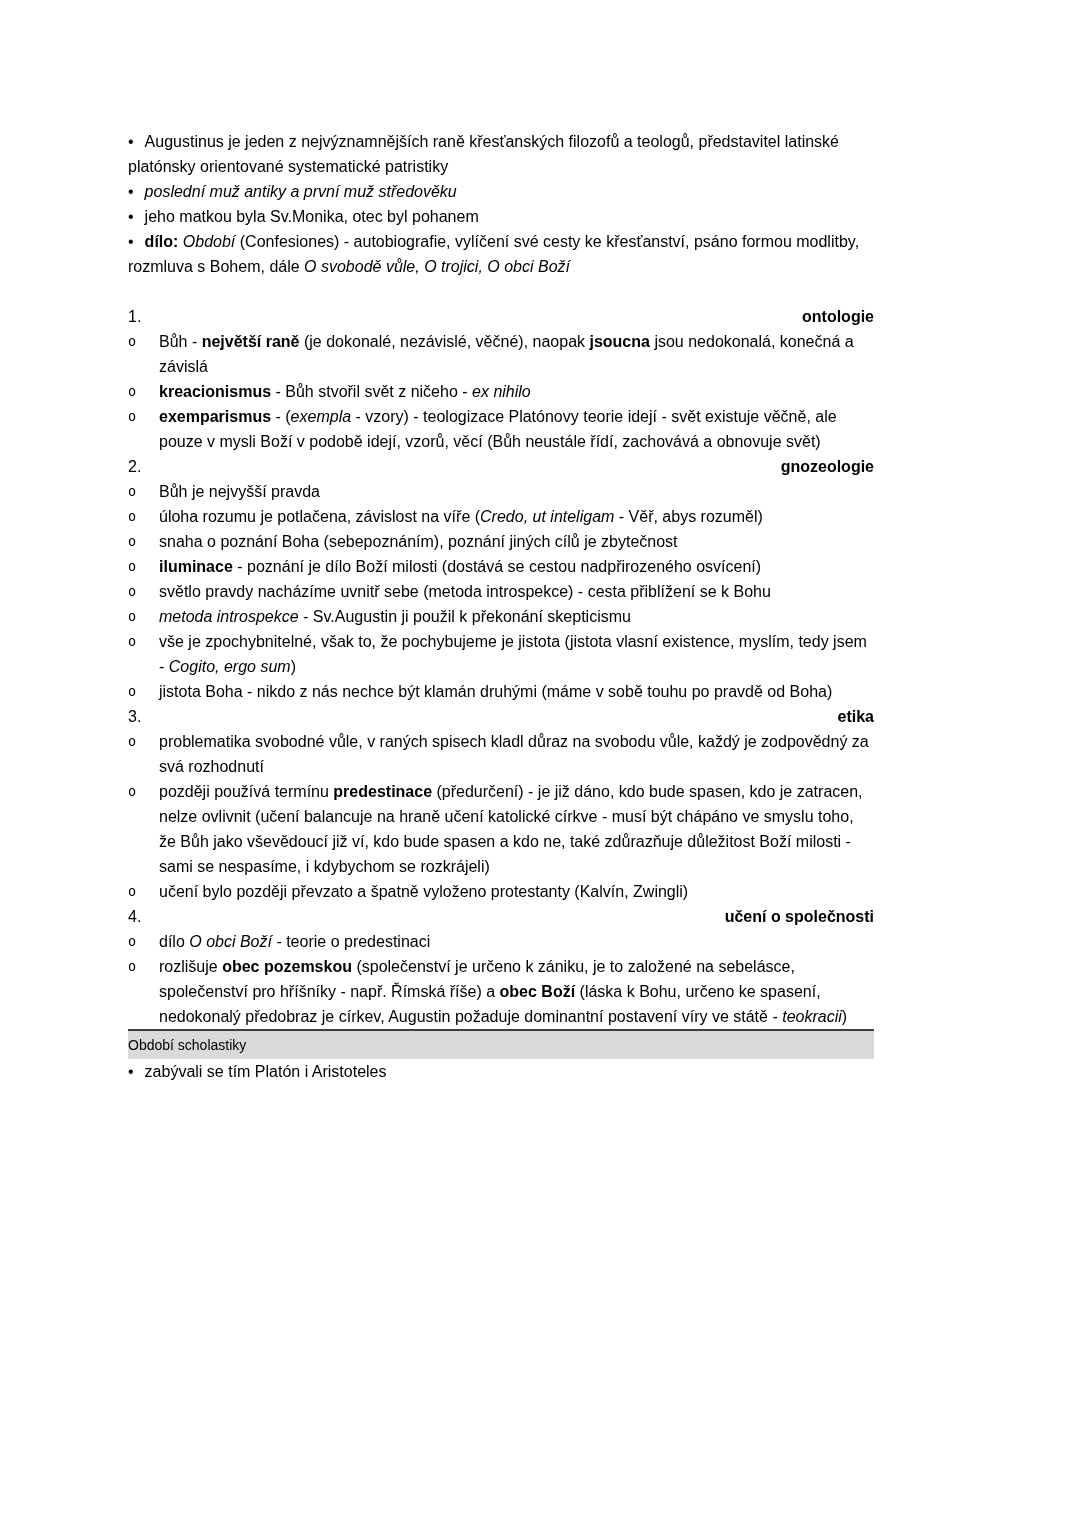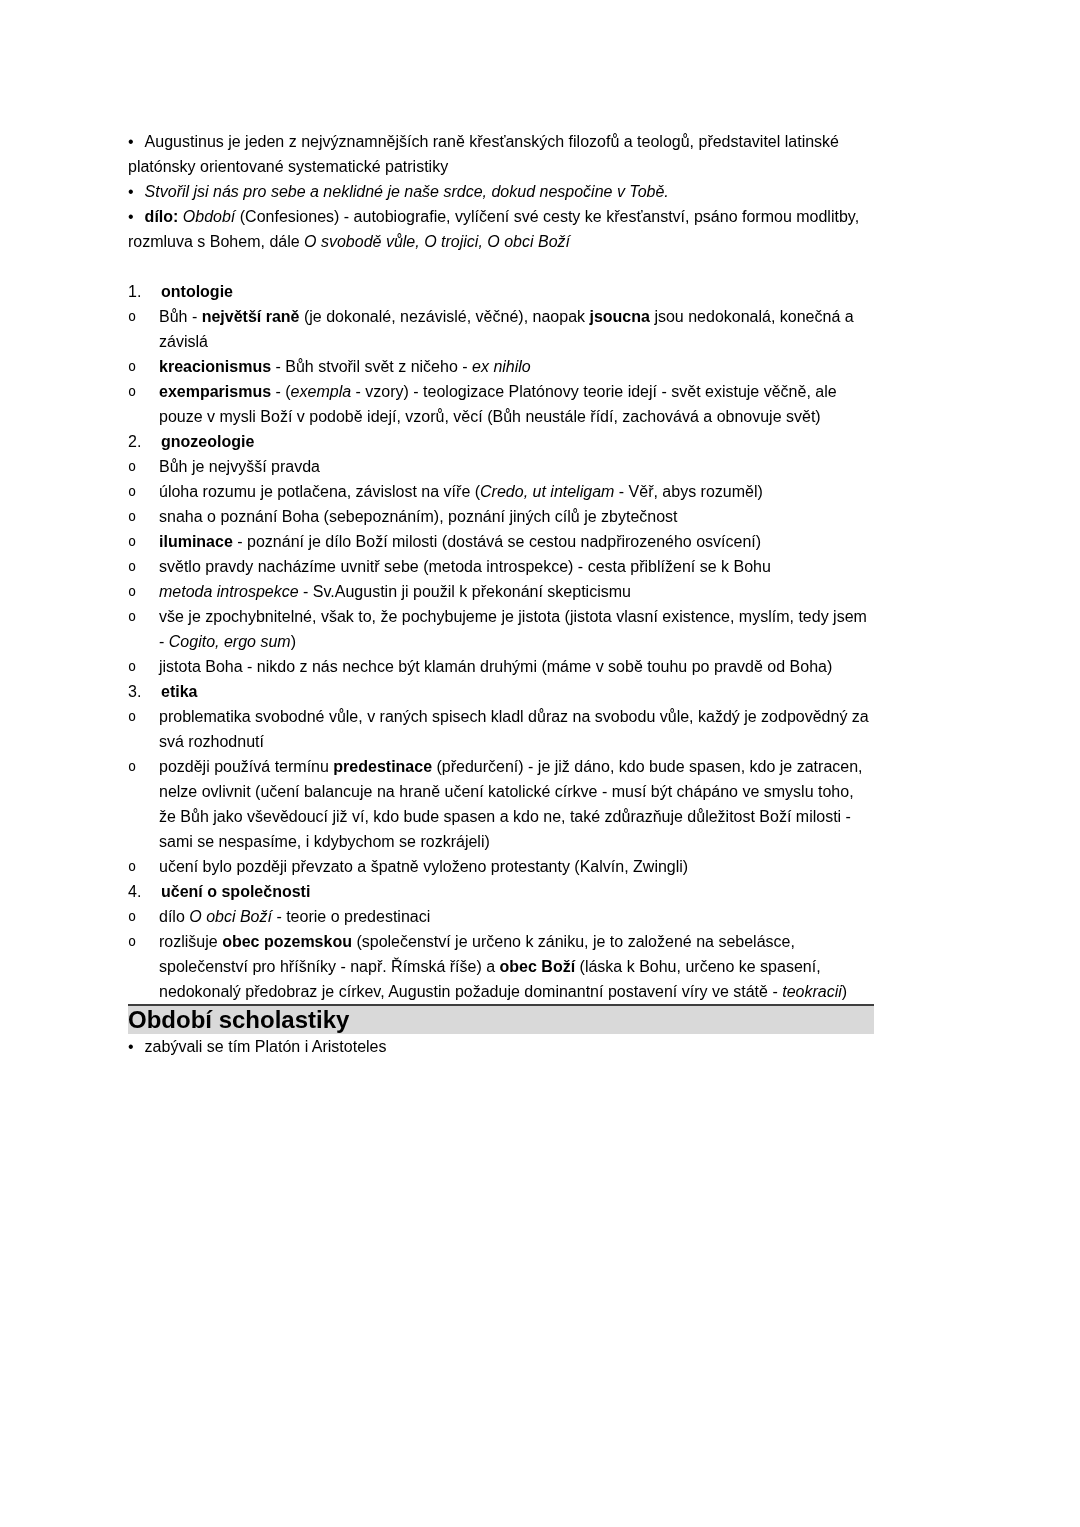--- a/index.html
+++ b/index.html
@@ -24,50 +24,51 @@
   .b { font-weight: bold; margin-top: 44px; }
   .i { font-style: italic; }
 
   
   .bullet { margin: 0; }
   .bullet .dot { margin-right: 11px; }
 
   
   .num-row { display: flex; margin-left: 33px; }
   .num-col { flex: 0 0 33px; width: 33px; }
-  .num-text { flex: 1; }
+  .num-text { flex: 1; text-align: right; }
 
   
   .sub-row { display: flex; margin-left: 101px; }
   .sub-col {
     flex: 0 0 31px; width: 31px;
     font-family: "DejaVu Sans Mono", monospace;
     font-size: 13.5px;
   }
   .sub-text { flex: 1; }
 
   .spacer { height: 25px; }
 
   .section-heading {
     margin: 12px 0 32px 0;
     background: var(--heading-bg, #d9d9d9);
     border-top: 2px solid var(--heading-border, #3f3f3f);
-    font-weight: bold;
-    font-size: 24px;
+    font-weight: normal;
+    font-size: 14px;
     line-height: 28px;
     padding: 2px 6px 4px 5px;
   }
 </style>
 </head>
 <body>
 
 <div class="page">
   <div id="doc-body">
       <p class="bullet"><span class="dot">•</span><span class="">Augustinus je jeden z nejvýznamnějších raně křesťanských filozofů a teologů, představitel latinské platónsky orientované systematické patristiky</span></p>
-      <p class="bullet"><span class="dot">•</span><span class="i">Stvořil jsi nás pro sebe a neklidné je naše srdce, dokud nespočine v Tobě.</span></p>
+      <p class="bullet"><span class="dot">•</span><span class="i">poslední muž antiky a první muž středověku</span></p>
+      <p class="bullet"><span class="dot">•</span><span class="">jeho matkou byla Sv.Monika, otec byl pohanem</span></p>
       <p class="bullet"><span class="dot">•</span><span class="b ">dílo:</span><span class=""> </span><span class="i">Období</span><span class=""> (Confesiones) - autobiografie, vylíčení své cesty ke křesťanství, psáno formou modlitby, rozmluva s Bohem, dále </span><span class="i">O svobodě vůle, O trojici, O obci Boží</span></p>
       <div class="spacer"></div>
       <div class="num-row">
         <div class="num-col">1.</div>
         <div class="num-text"><span class="b ">ontologie</span></div>
       </div>
       <div class="sub-row">
         <div class="sub-col">o</div>
         <div class="sub-text"><span class="">Bůh - </span><span class="b ">největší raně</span><span class=""> (je dokonalé, nezávislé, věčné), naopak </span><span class="b ">jsoucna</span><span class=""> jsou nedokonalá, konečná a závislá</span></div>
       </div>

